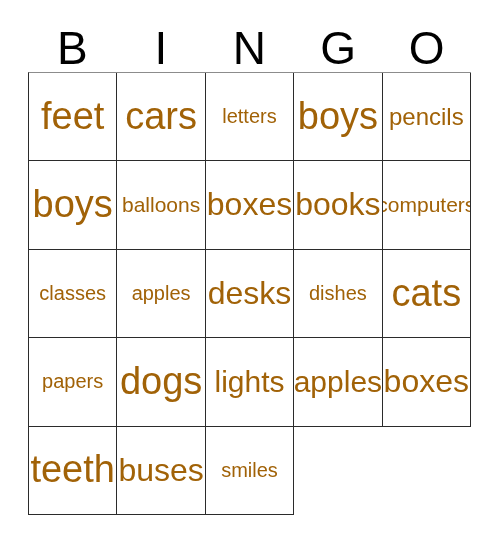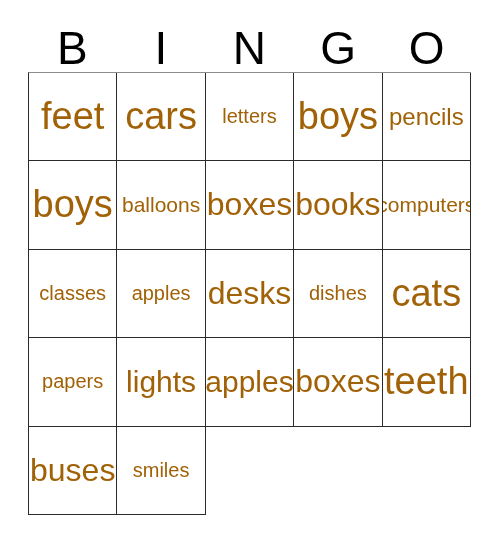--- a/index.html
+++ b/index.html
@@ -144,20 +144,23 @@
       <span class="cell-text fs-m">dishes</span>
     </div>
 
     <div class="cell">
       <span class="cell-text fs-xxl">cats</span>
     </div>
     <div class="cell">
       <span class="cell-text fs-m">papers</span>
     </div>
     <div class="cell">
+      <span class="cell-text fs-xxl">dogs</span>
+    </div>
+    <div class="cell">
       <span class="cell-text fs-xl">lights</span>
     </div>
 
     <div class="cell">
       <span class="cell-text fs-xl">apples</span>
     </div>
     <div class="cell">
       <span class="cell-text fs-l">boxes</span>
     </div>
     <div class="cell">

